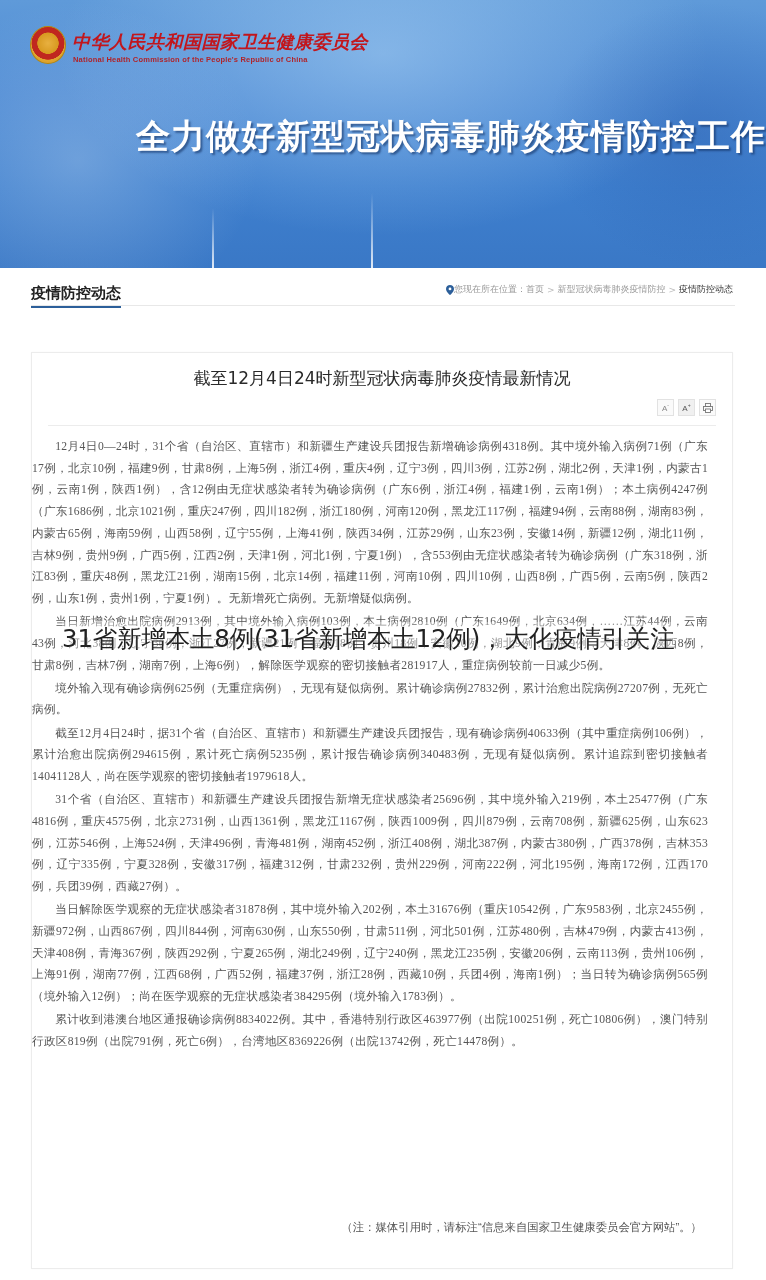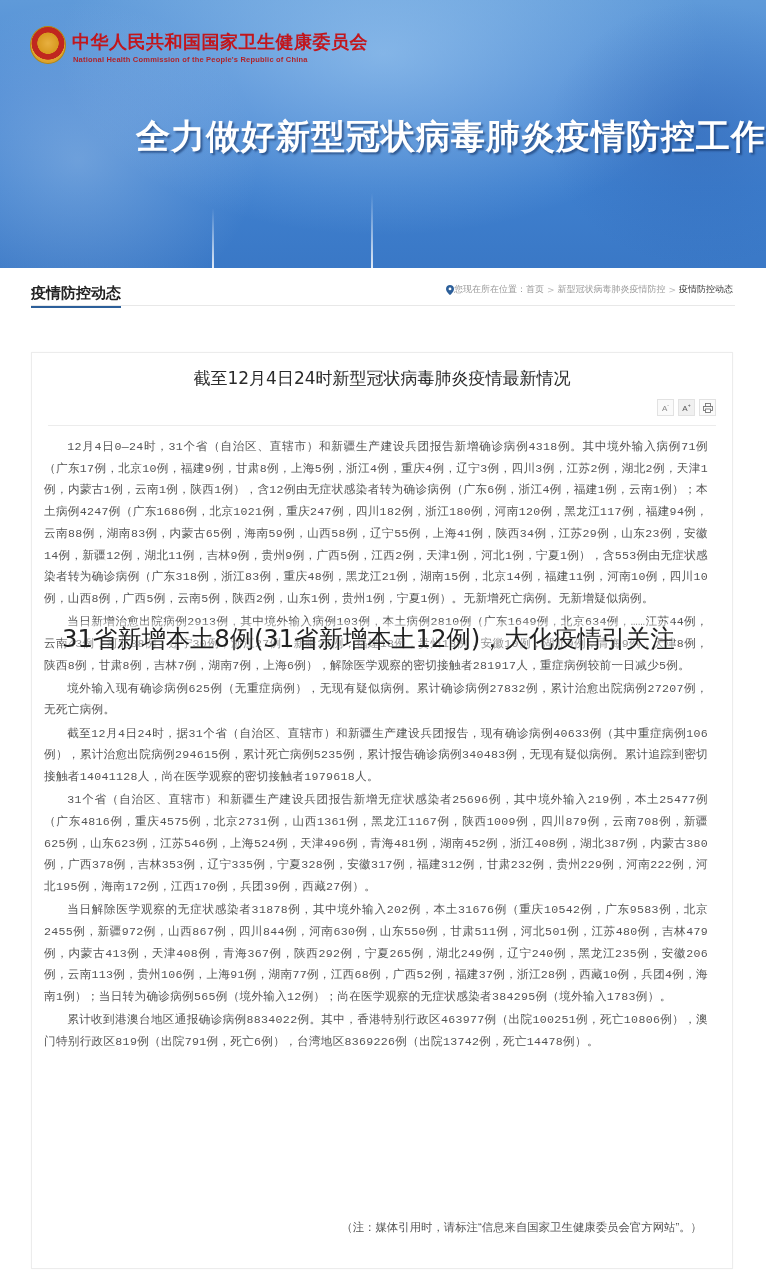--- a/index.html
+++ b/index.html
@@ -23,21 +23,21 @@
     background: radial-gradient(ellipse at 70% 50%, rgba(40,90,170,0.35) 0%, rgba(40,90,170,0) 70%);
   }
   .pulse { position: absolute; bottom: 0; width: 2px; background: linear-gradient(180deg, rgba(255,255,255,0) 0%, rgba(255,255,255,0.85) 100%); }
   .emblem {
     position: absolute; left: 30px; top: 26px; width: 36px; height: 38px; border-radius: 50%;
     background: radial-gradient(circle at 50% 45%, #e8b040 0%, #d89a20 40%, #c0271f 42%, #c0271f 62%, #e0a830 64%, #d28c1c 100%);
     border: 1px solid #b8860b; z-index: 2;
   }
   .org-cn {
     position: absolute; left: 72px; top: 30px; font-size: 18px; font-weight: bold;
-    color: #c2161c; letter-spacing: 0.5px; z-index: 2; font-family: "DejaVu Sans", sans-serif;
+    color: #c2161c; letter-spacing: 0.5px; z-index: 2; font-family: "DejaVu Sans", sans-serif; font-style: italic;
   }
   .org-en {
     position: absolute; left: 73px; top: 55px; font-size: 7.5px; color: #b0242a; letter-spacing: 0.2px; z-index: 2;
     font-family: "Liberation Sans", sans-serif; font-weight: bold;
   }
   .banner-slogan {
     position: absolute; left: 0; width: 766px; top: 114px; text-align: right;
     font-size: 34px; font-weight: bold; color: #ffffff; letter-spacing: 1px; z-index: 2;
     text-shadow: 2px 2px 2px rgba(20,50,100,0.6);
     font-family: "DejaVu Sans", sans-serif;
@@ -69,22 +69,22 @@
   }
   .tools { position: absolute; right: 16px; top: 46px; display: flex; gap: 4px; }
   .tool {
     width: 17px; height: 17px; border: 1px solid #e2e2e2; background: #fafafa; font-size: 8px; color: #888;
     display: flex; align-items: center; justify-content: center; font-family: "Liberation Sans", sans-serif;
   }
   .tool.active { background: #f0f0f0; color: #555; }
   .card-rule { position: absolute; left: 16px; right: 16px; top: 72px; height: 1px; background: #ececec; }
 
   .body-text {
-    position: absolute; left: 12px; right: 24px; top: 83px;
-    font-family: Liberation Mono, monospace; font-size: 11.6px; line-height: 21.7px; color: #555; text-align: justify;
+    position: absolute; left: 0; right: 24px; top: 83px;
+    font-family: Liberation Serif, serif; font-size: 11.6px; line-height: 21.7px; color: #555; text-align: justify;
   }
   .body-text p { text-indent: 2em; margin-bottom: 1.5px; letter-spacing: 0.3px; }
   .note {
     position: absolute; right: 30px; top: 867px; font-family: Liberation Sans, sans-serif; font-size: 11.4px; color: #555;
   }
 
   
   .overlay-caption {
     position: absolute; left: 62px; top: 622px; font-size: 24.5px; color: #222; letter-spacing: -0.2px;
     background: rgba(255,255,255,0.35); z-index: 5; font-family: "DejaVu Sans", sans-serif; white-space: nowrap;

